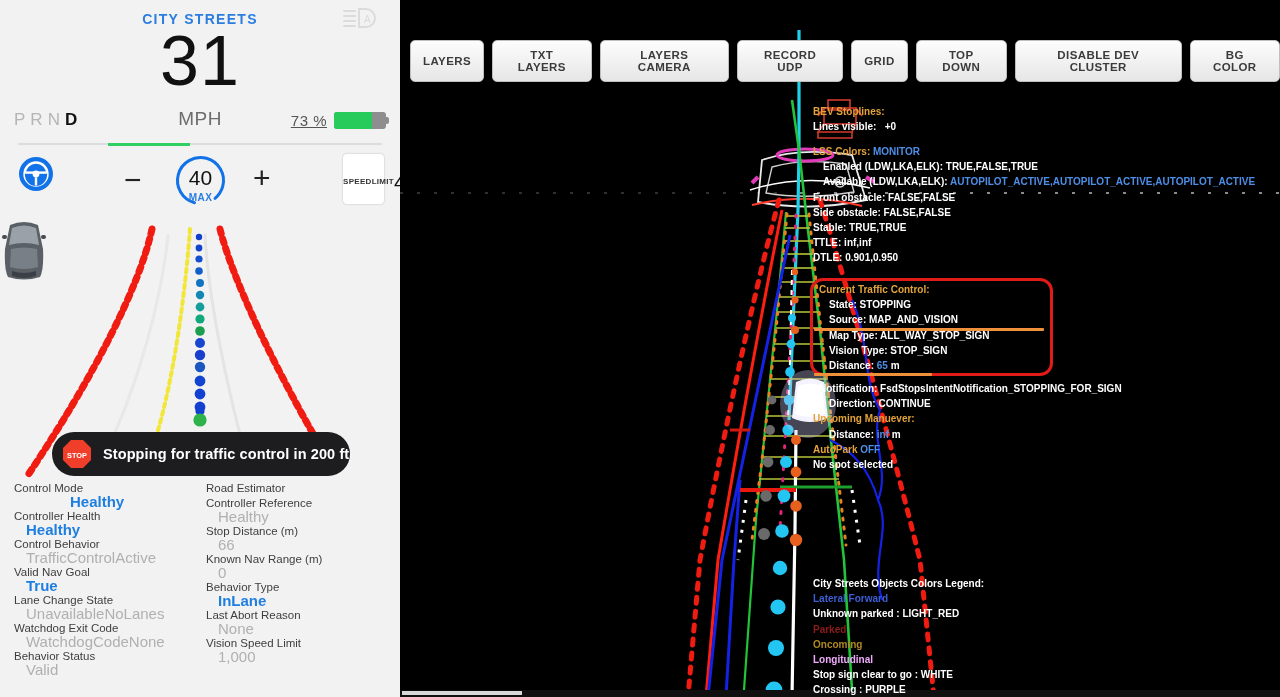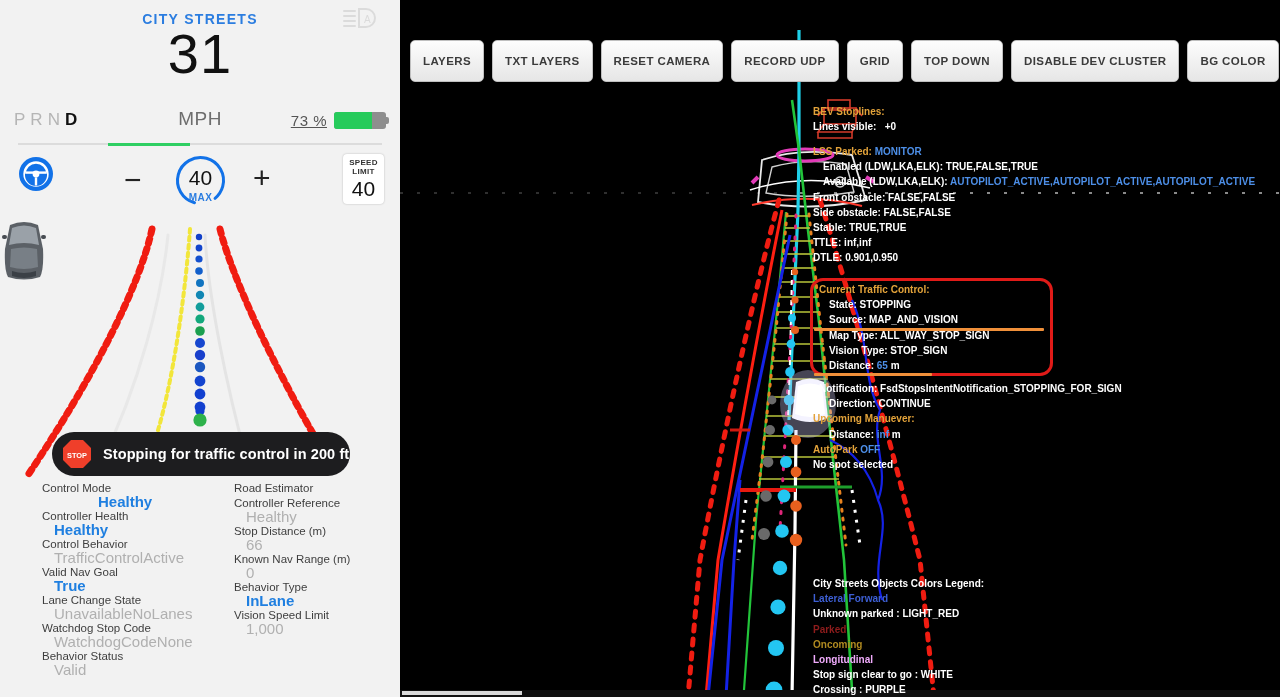--- a/index.html
+++ b/index.html
@@ -20,21 +20,21 @@
   }
   #cluster-top { position: relative; height: 145px; }
   .city-streets {
     position: absolute; top: 11px; left: 0; width: 400px;
     text-align: center; color: #2b7de0;
     font-size: 14px; font-weight: bold; letter-spacing: 1.3px;
   }
   .autolight-icon { position: absolute; top: 5px; right: 22px; width: 36px; height: 26px; opacity: .55; }
   .speed-big {
     position: absolute; top: 26px; left: 0; width: 400px; text-align: center;
-    font-size: 56px; font-weight: 300; color: #111; letter-spacing: 1px; line-height: 1;
+    font-size: 70px; font-weight: 300; color: #111; letter-spacing: 1px; line-height: 1;
   }
   .mph-label {
     position: absolute; top: 108px; left: 0; width: 400px; text-align: center;
     font-size: 19px; color: #6d6d6d; letter-spacing: .5px;
   }
   .prnd { position: absolute; top: 110px; left: 14px; font-size: 17px; letter-spacing: 5px; }
   .prnd .g { color: #b5b5b5; }
   .prnd .on { color: #111; font-weight: bold; }
   .batt-wrap { position: absolute; top: 112px; right: 14px; display: flex; align-items: center; gap: 7px; }
   .batt-pct { font-size: 15px; color: #555; letter-spacing: .5px; text-decoration: underline; }
@@ -54,42 +54,42 @@
   .wheel-icon { position: absolute; top: 11px; left: 18px; width: 36px; height: 36px; }
   .minus { position: absolute; top: 18px; left: 124px; font-size: 30px; color: #222; font-weight: 300; }
   .plus  { position: absolute; top: 16px; left: 253px; font-size: 30px; color: #222; font-weight: 300; }
   .maxring { position: absolute; top: 8px; left: 173px; width: 55px; height: 55px; }
   .maxring .ringsvg { position: absolute; inset: 0; }
   .maxring .val { position: absolute; top: 13px; left: 0; width: 55px; text-align: center; font-size: 21px; color: #111; }
   .maxring .mx { position: absolute; top: 39px; left: 0; width: 55px; text-align: center; font-size: 10px; color: #2b7de0; font-weight: bold; letter-spacing: .5px; }
   .spdlimit {
     position: absolute; top: 9px; right: 16px; width: 41px; height: 50px;
     background: #fff; border-radius: 4px; box-shadow: 0 0 2px rgba(0,0,0,.25);
-    display: flex; flex-direction: column; align-items: center; padding-top: 4px;
+    display: flex; align-items: center; padding-top: 4px;
   }
   .spdlimit .sl1 { font-size: 8px; font-weight: bold; color: #333; line-height: 9px; letter-spacing: .3px; }
   .spdlimit .sl2 { font-size: 21px; color: #111; margin-top: 1px; }
 
   
   #viz { position: relative; height: 275px; background: #f2f2f2; overflow: hidden; }
   #viz svg { position: absolute; inset: 0; }
   .car-body { position: absolute; left: 176px; top: 145px; width: 48px; height: 68px; }
 
   .stop-pill {
     position: absolute; left: 52px; top: 432px; width: 298px; height: 44px;
     background: #1d1d1f; border-radius: 22px; display: flex; align-items: center; padding-left: 10px; gap: 11px;
     z-index: 5;
   }
   .stop-oct { width: 30px; height: 30px; flex: 0 0 30px; }
   .stop-txt { color: #fff; font-size: 14.5px; font-weight: bold; letter-spacing: .1px; }
 
   
   #stats { position: absolute; left: 0; top: 481px; width: 400px; padding: 0 14px; }
   .stats-grid { display: grid; grid-template-columns: 1fr 1fr; column-gap: 12px; }
-  .stat { margin-bottom: 1px; margin-left: 28px; }
+  .stat { margin-bottom: 1px; }
   .stat .k { font-size: 11.5px; color: #3e3e3e; line-height: 14px; }
   .stat .v { font-size: 15px; line-height: 13px; padding-left: 12px; }
   .v.blue { color: #1f7fe0; font-weight: bold; }
   .v.grey { color: #b0b0b0; }
   .v.cblue { color: #1f7fe0; font-weight: bold; padding-left: 56px; }
 
   
   #dev { position: relative; width: 880px; height: 697px; background: #000; overflow: hidden; }
 
   
@@ -290,21 +290,21 @@
             </div>
           <div class="stat">
               <div class="k">Valid Nav Goal</div>
               <div class="v blue">True</div>
             </div>
           <div class="stat">
               <div class="k">Lane Change State</div>
               <div class="v grey">UnavailableNoLanes</div>
             </div>
           <div class="stat">
-              <div class="k">Watchdog Stop Code</div>
+              <div class="k">Watchdog Exit Code</div>
               <div class="v grey">WatchdogCodeNone</div>
             </div>
           <div class="stat">
               <div class="k">Behavior Status</div>
               <div class="v grey">Valid</div>
             </div>
         </div>
         <div>
           <div class="stat">
               <div class="k">Road Estimator</div>
@@ -318,20 +318,24 @@
               <div class="k">Stop Distance (m)</div>
               <div class="v grey">66</div>
             </div>
           <div class="stat">
               <div class="k">Known Nav Range (m)</div>
               <div class="v grey">0</div>
             </div>
           <div class="stat">
               <div class="k">Behavior Type</div>
               <div class="v blue">InLane</div>
+            </div>
+          <div class="stat">
+              <div class="k">Last Abort Reason</div>
+              <div class="v grey">None</div>
             </div>
           <div class="stat">
               <div class="k">Vision Speed Limit</div>
               <div class="v grey">1,000</div>
             </div>
         </div>
       </div>
     </div>
   </div>
 
@@ -561,35 +565,35 @@
         <div class="ab-txt">
           <div class="ab-l1">PASSENGER</div>
           <div class="ab-l2"><span>AIRBAG</span><span class="ab-off">OFF</span></div>
         </div>
       </div>
     </div>
 
     <div id="toolbar">
       <div class="tbtn">LAYERS</div>
       <div class="tbtn">TXT LAYERS</div>
-      <div class="tbtn">RESET CAMERA</div>
+      <div class="tbtn">LAYERS CAMERA</div>
       <div class="tbtn">RECORD UDP</div>
       <div class="tbtn">GRID</div>
       <div class="tbtn">TOP DOWN</div>
       <div class="tbtn">DISABLE DEV CLUSTER</div>
       <div class="tbtn">BG COLOR</div>
     </div>
 
     <div id="blk-stoplines" class="dbg-block">
       <div class="ln or">BEV Stoplines:</div>
       <div class="ln"><span class="wh">Lines visible:</span>&nbsp;&nbsp;&nbsp;<span class="wh">+0</span></div>
     </div>
 
     <div id="blk-lss" class="dbg-block">
-      <div class="ln"><span class="or">LSS Parked:</span> <span class="bl">MONITOR</span></div>
+      <div class="ln"><span class="or">LSS Colors:</span> <span class="bl">MONITOR</span></div>
       <div class="ln ind1"><span class="wh">Enabled (LDW,LKA,ELK):</span> <span class="wh">TRUE,FALSE,TRUE</span></div>
       <div class="ln ind1"><span class="wh">Available (LDW,LKA,ELK):</span> <span class="bl">AUTOPILOT_ACTIVE,AUTOPILOT_ACTIVE,AUTOPILOT_ACTIVE</span></div>
       <div class="ln wh">Front obstacle: FALSE,FALSE</div>
       <div class="ln wh">Side obstacle: FALSE,FALSE</div>
       <div class="ln wh">Stable: TRUE,TRUE</div>
       <div class="ln wh">TTLE: inf,inf</div>
       <div class="ln wh">DTLE: 0.901,0.950</div>
     </div>
 
     <div class="redbox"></div>

